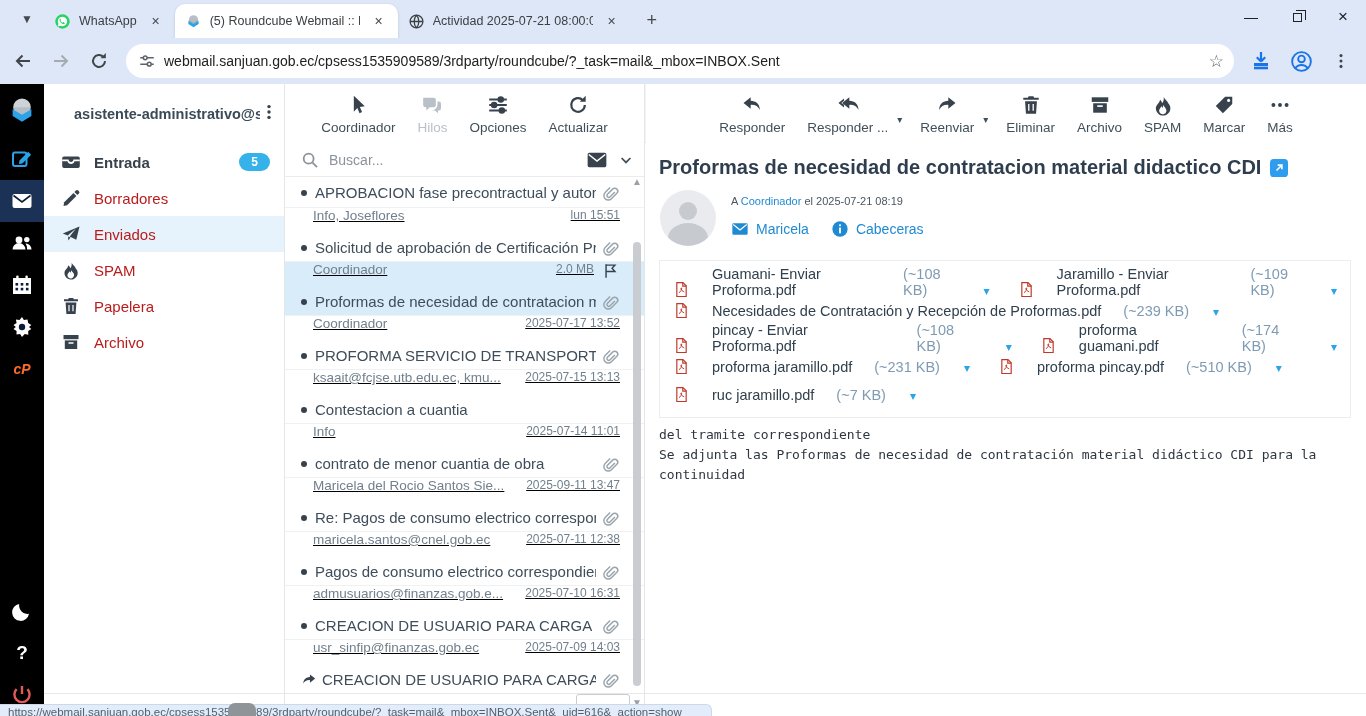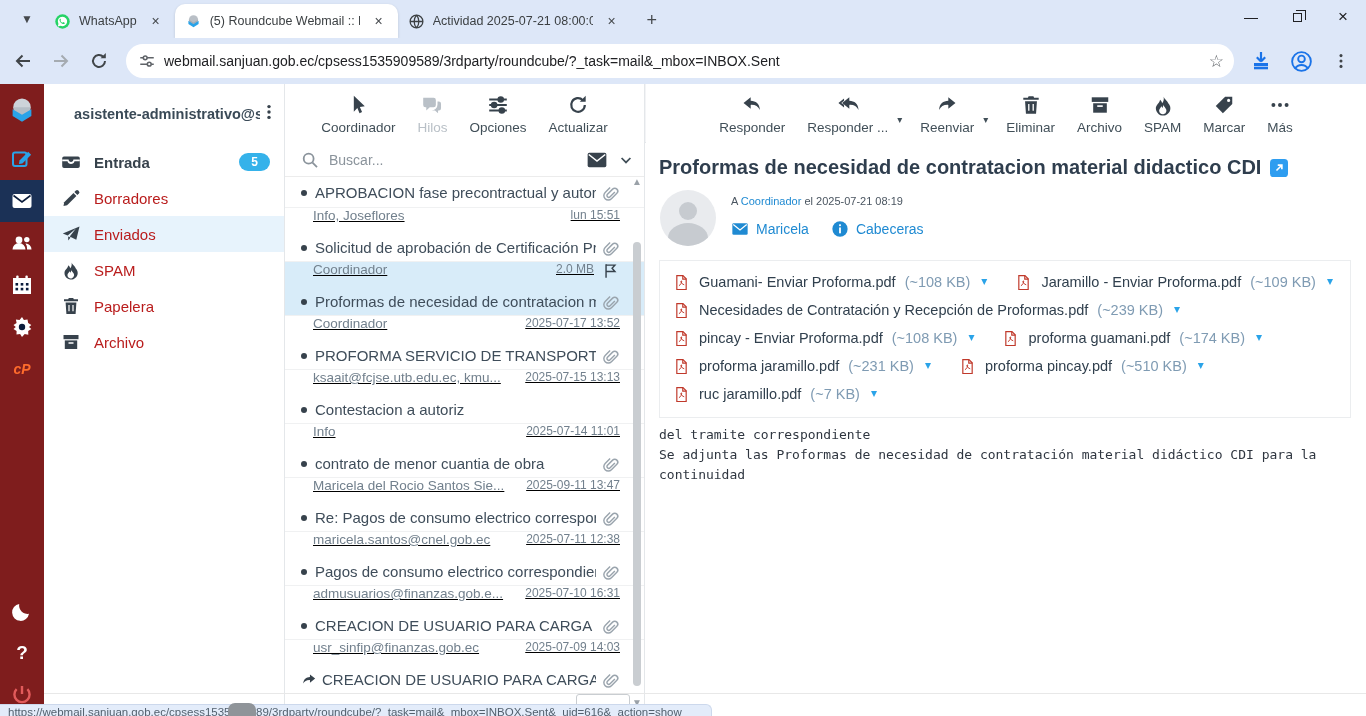--- a/index.html
+++ b/index.html
@@ -33,21 +33,21 @@
   .dlwrap svg { width:24px; height:24px; }
   .chrome-right { display:flex; align-items:center; margin-right:8px; gap:6px; }
   .profbtn, .menubtn { width:34px; height:34px; display:flex; align-items:center; justify-content:center; }
   .profbtn svg { width:25px; height:25px; }
   .menubtn svg { width:18px; height:18px; }
 
   
   .app { position:absolute; top:84px; left:0; right:0; bottom:0; background:#fff; }
   .topband { position:absolute; top:0; left:44px; right:0; height:59px; background:#f3f4f6; border-bottom:1px solid #e4e7ea; }
 
-  .rail { position:absolute; top:0; left:0; bottom:0; width:44px; background:#7f1d1d; display:flex; flex-direction:column; align-items:center; }
+  .rail { position:absolute; top:0; left:0; bottom:0; width:44px; background:#000000; display:flex; flex-direction:column; align-items:center; }
   .rail .ritem { width:44px; height:42px; display:flex; align-items:center; justify-content:center; }
   .rail .ritem svg { width:24px; height:24px; }
   .rail .ritem.sel { background:#1b3156; }
   .rail .ritem.logo { height:54px; }
   .rail .ritem.logo svg { width:30px; height:30px; }
   .rail .spacer { flex:1; }
   .rail .qm { color:#fff; font-weight:bold; font-size:19px; }
   .rail .cptxt { color:#ff6c2c; font-weight:bold; font-style:italic; font-size:14px; }
 
   .folders { position:absolute; left:44px; top:0; bottom:0; width:241px; background:#fff; border-right:1px solid #e4e7ea; }
@@ -105,21 +105,21 @@
   .avatar::before { content:""; position:absolute; top:12px; left:19px; width:18px; height:18px; border-radius:50%; background:#c7cbd0; }
   .avatar::after { content:""; position:absolute; top:33px; left:8px; width:40px; height:30px; border-radius:50%; background:#c7cbd0; }
   .metaline { position:absolute; top:111px; left:85px; font-size:11px; color:#4a5560; }
   .metaline .to { color:#1f8ad2; }
   .hlinks { position:absolute; top:136px; left:85px; display:flex; align-items:center; gap:22px; }
   .hlink { display:flex; align-items:center; gap:7px; font-size:14px; color:#1f8ad2; }
   .hlink svg { width:18px; height:18px; }
 
   .attachbox { position:absolute; top:176px; left:13px; right:15px; border:1px solid #ebedef; padding:7px 13px 9px; }
   .attrow { height:28px; display:flex; align-items:center; gap:28px; }
-  .attitem { display:flex; align-items:flex-start; gap:9px; }
+  .attitem { display:flex; align-items:flex-end; gap:22px; }
   .attitem svg.pdfic { width:17px; height:17px; flex:0 0 auto; }
   .attitem .aname { font-size:14.5px; color:#31404e; }
   .attitem .asize { font-size:14.5px; color:#7f9bb3; }
   .attitem .acaret { font-size:12px; color:#2aa3e8; margin-left:2px; }
 
   .mailbody { position:absolute; top:341px; left:13px; right:20px; font-family:"DejaVu Sans Mono", monospace; font-size:13px; color:#2f3640; line-height:20px; }
 
   .pagefootline { position:absolute; left:44px; right:0; top:609px; border-top:1px solid #e8e8e8; height:0; }
   .footfrag-box { position:absolute; left:576px; top:610px; width:54px; height:20px; background:#fff; border:1px solid #c9cdd1; border-radius:3px; }
   .footfrag-arrows { position:absolute; left:641px; top:613px; color:#3f4d5a; font-size:15px; font-weight:bold; letter-spacing:4px; }
@@ -503,21 +503,21 @@
             </span>
           </div>
         </div>
         <div class="mrow full">
           <div class="srline">
             <span class="msender">ksaait@fcjse.utb.edu.ec, kmu...</span>
             <span class="mdate">2025-07-15 13:13</span>
           </div>
           <div class="sjline">
             <span class="bdot"></span>
-            <span class="msubj">Contestacion a autoriz</span>
+            <span class="msubj">Contestacion a cuantia</span>
           </div>
         </div>
         <div class="mrow full">
           <div class="srline">
             <span class="msender">Info</span>
             <span class="mdate">2025-07-14 11:01</span>
           </div>
           <div class="sjline">
             <span class="bdot"></span>
             <span class="msubj">contrato de menor cuantia de obra</span>

